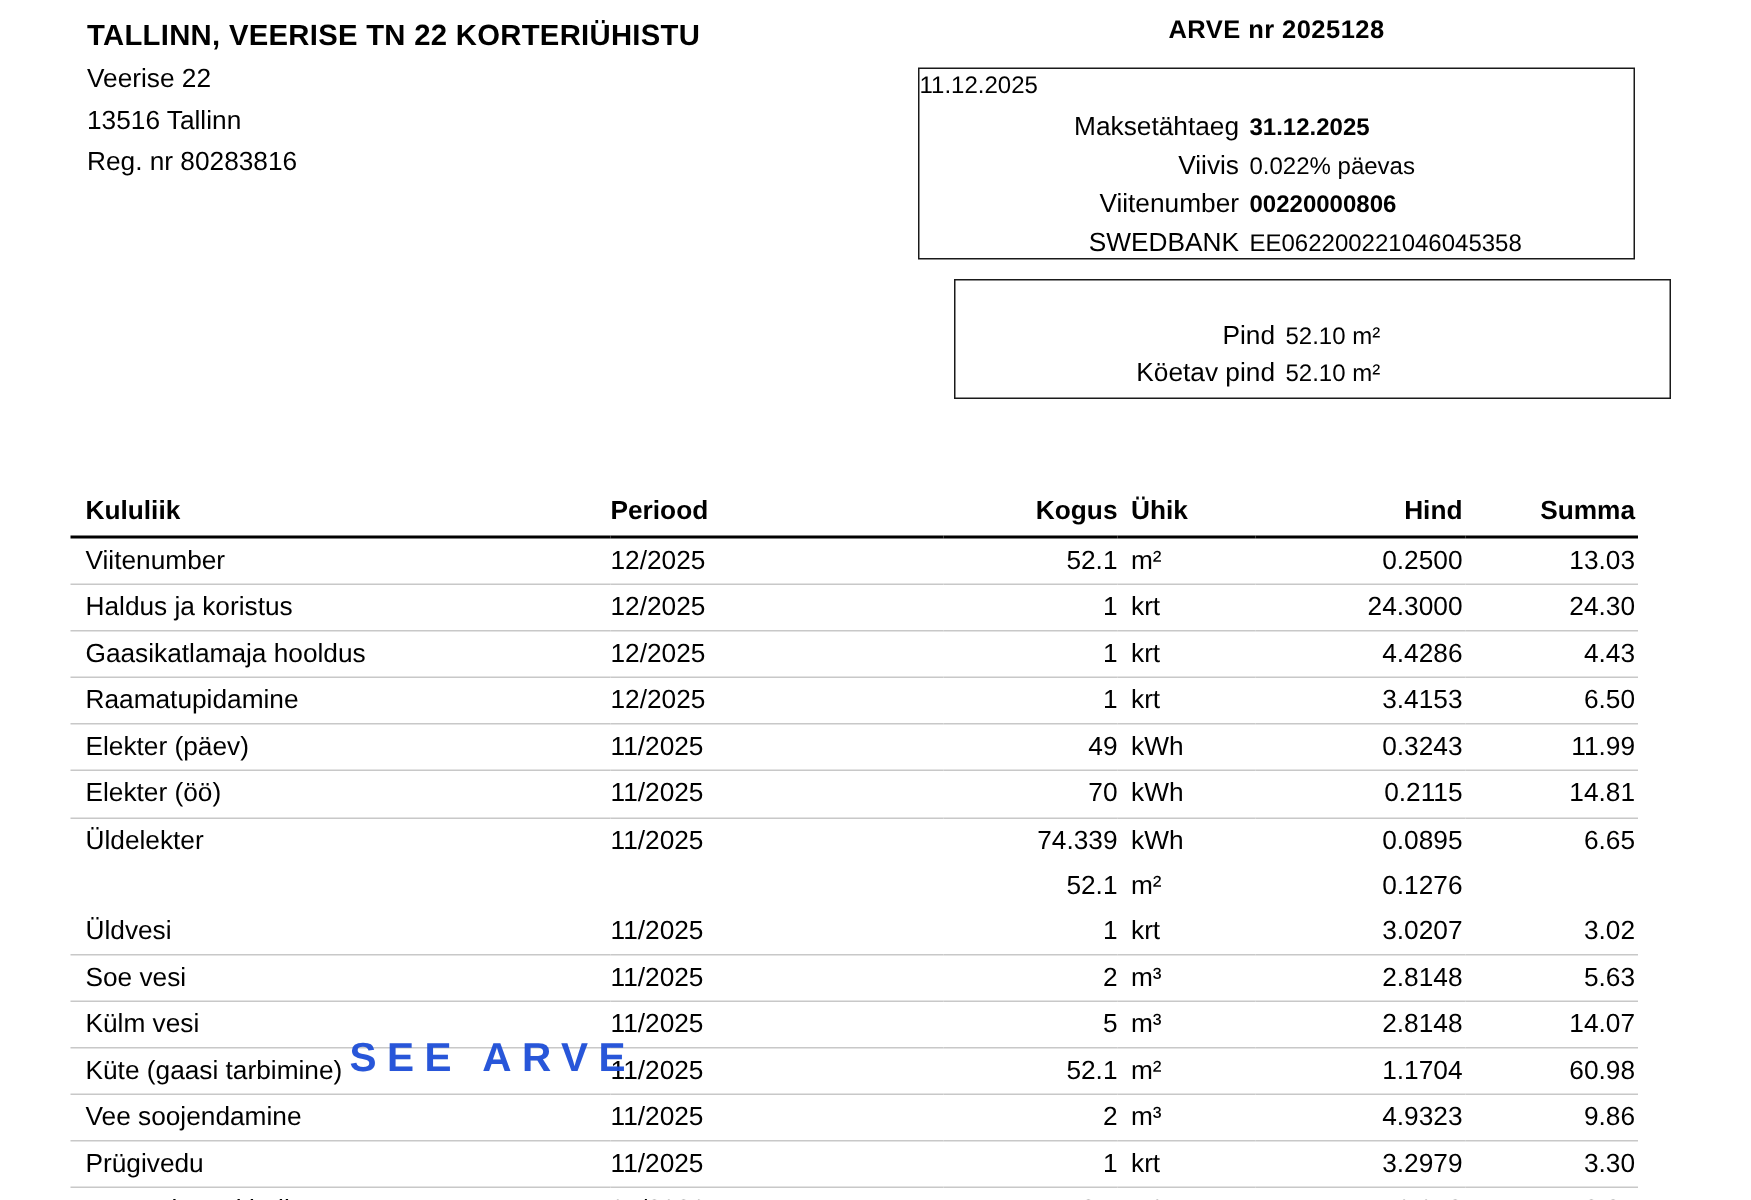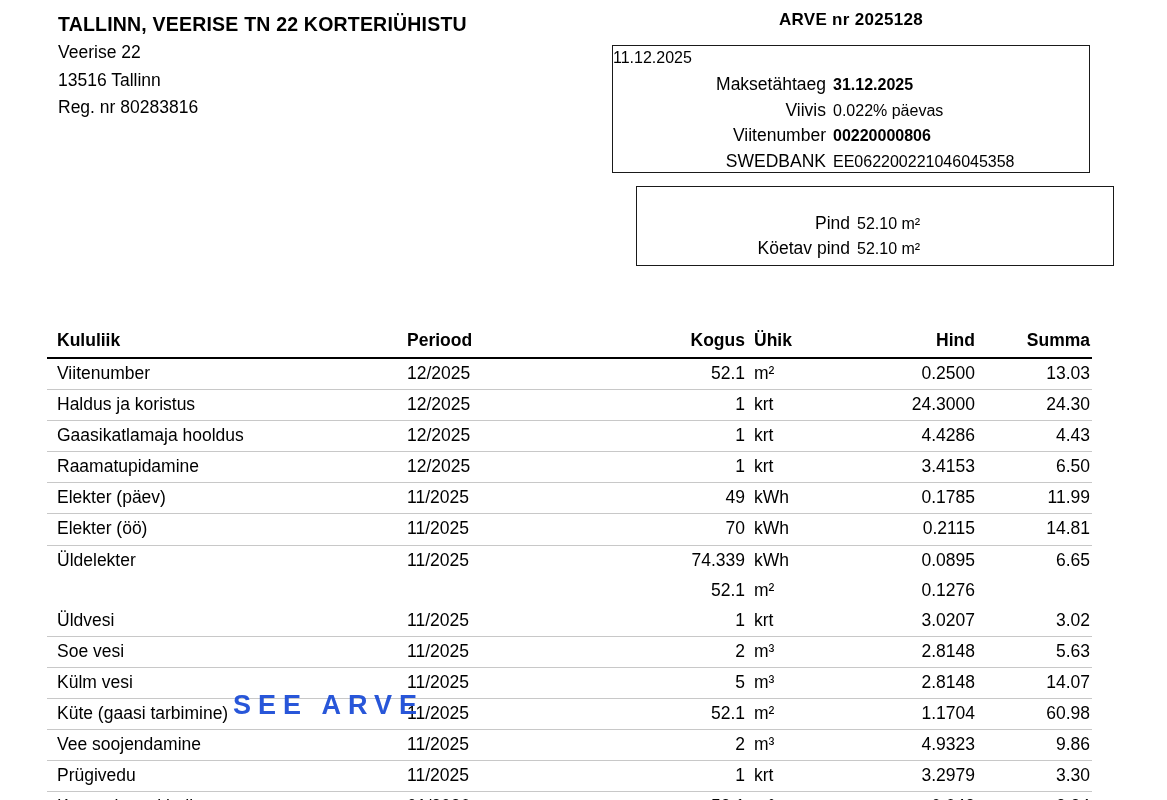--- a/index.html
+++ b/index.html
@@ -228,21 +228,21 @@
             <td class="c-qty">1</td>
             <td class="c-unit">krt</td>
             <td class="c-price">3.4153</td>
             <td class="c-sum">6.50</td>
           </tr>
           <tr>
             <td class="c-name">Elekter (päev)</td>
             <td class="c-period">11/2025</td>
             <td class="c-qty">49</td>
             <td class="c-unit">kWh</td>
-            <td class="c-price">0.1785</td>
+            <td class="c-price">0.3243</td>
             <td class="c-sum">11.99</td>
           </tr>
           <tr>
             <td class="c-name">Elekter (öö)</td>
             <td class="c-period">11/2025</td>
             <td class="c-qty">70</td>
             <td class="c-unit">kWh</td>
             <td class="c-price">0.2115</td>
             <td class="c-sum">14.81</td>
           </tr>

